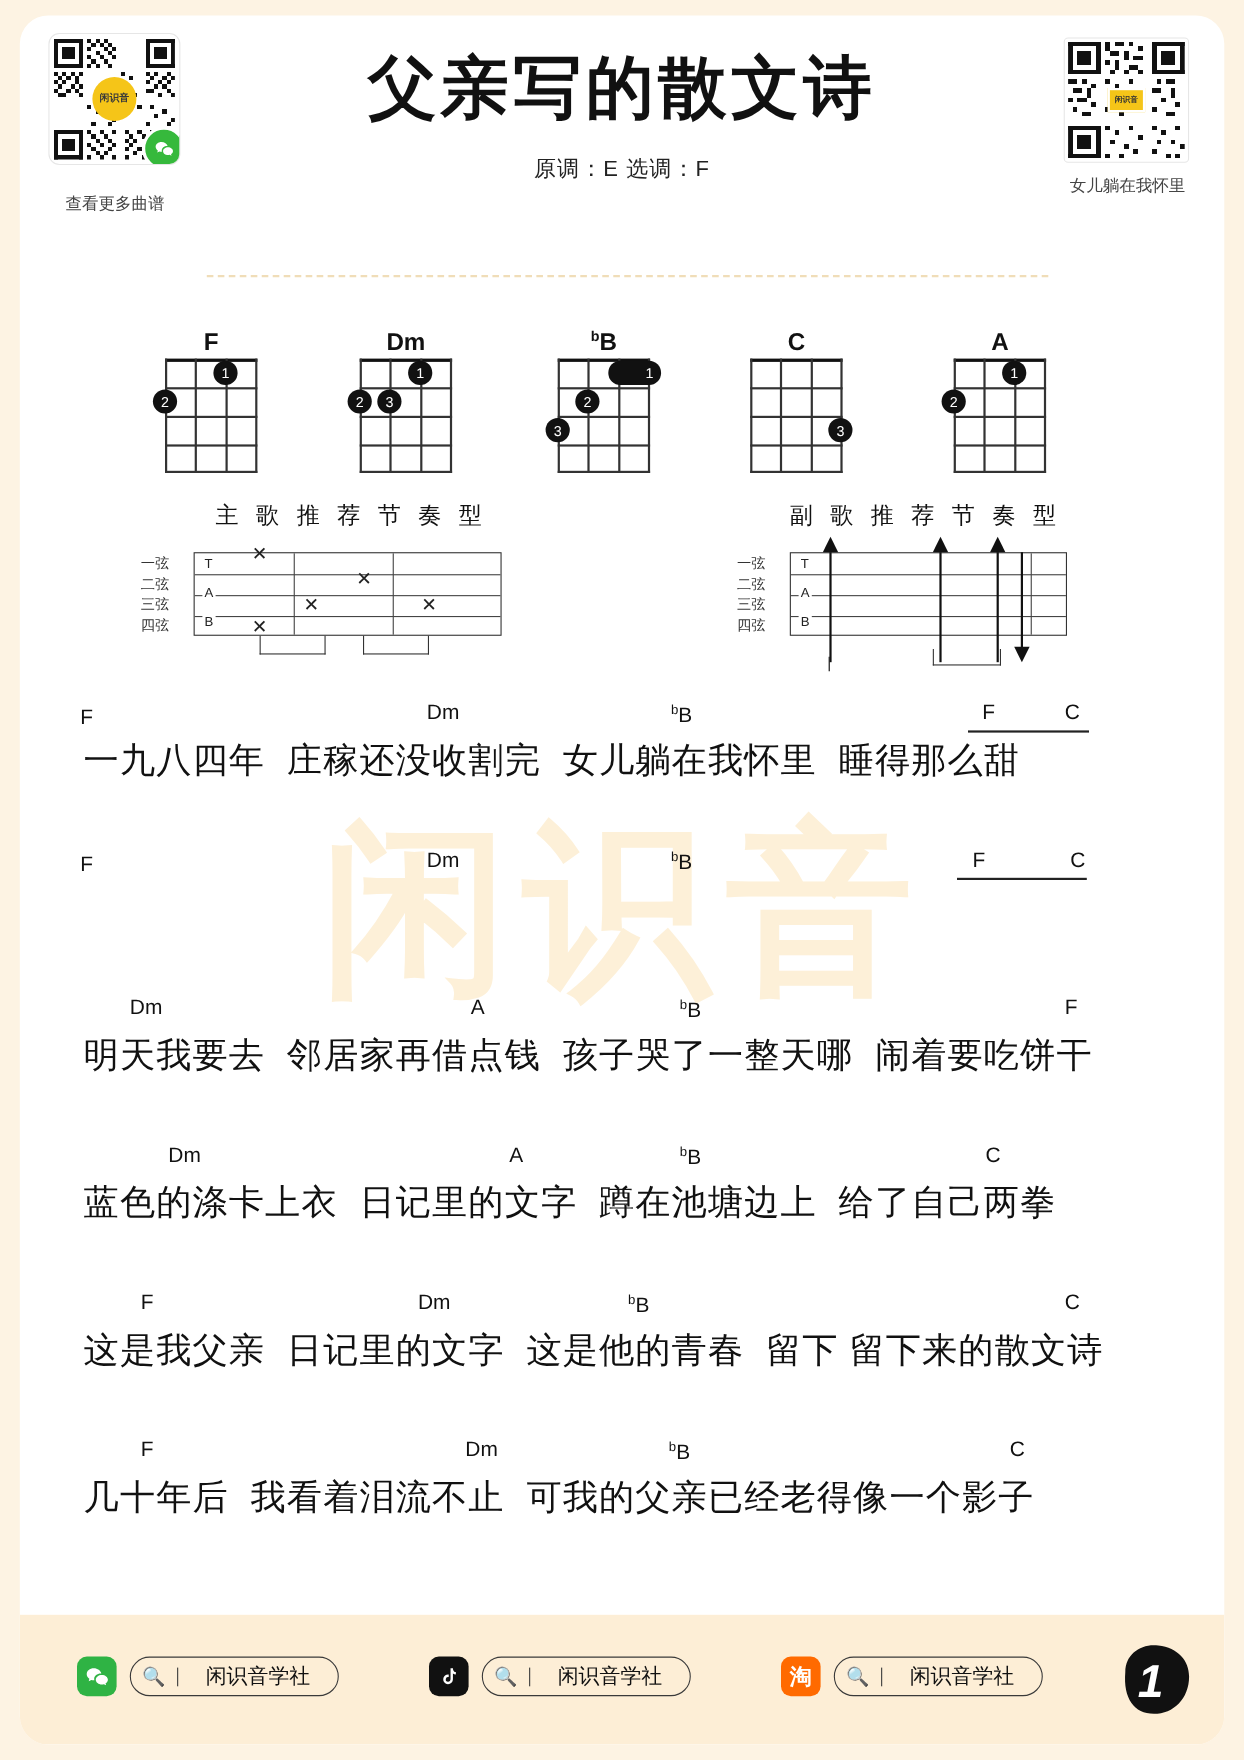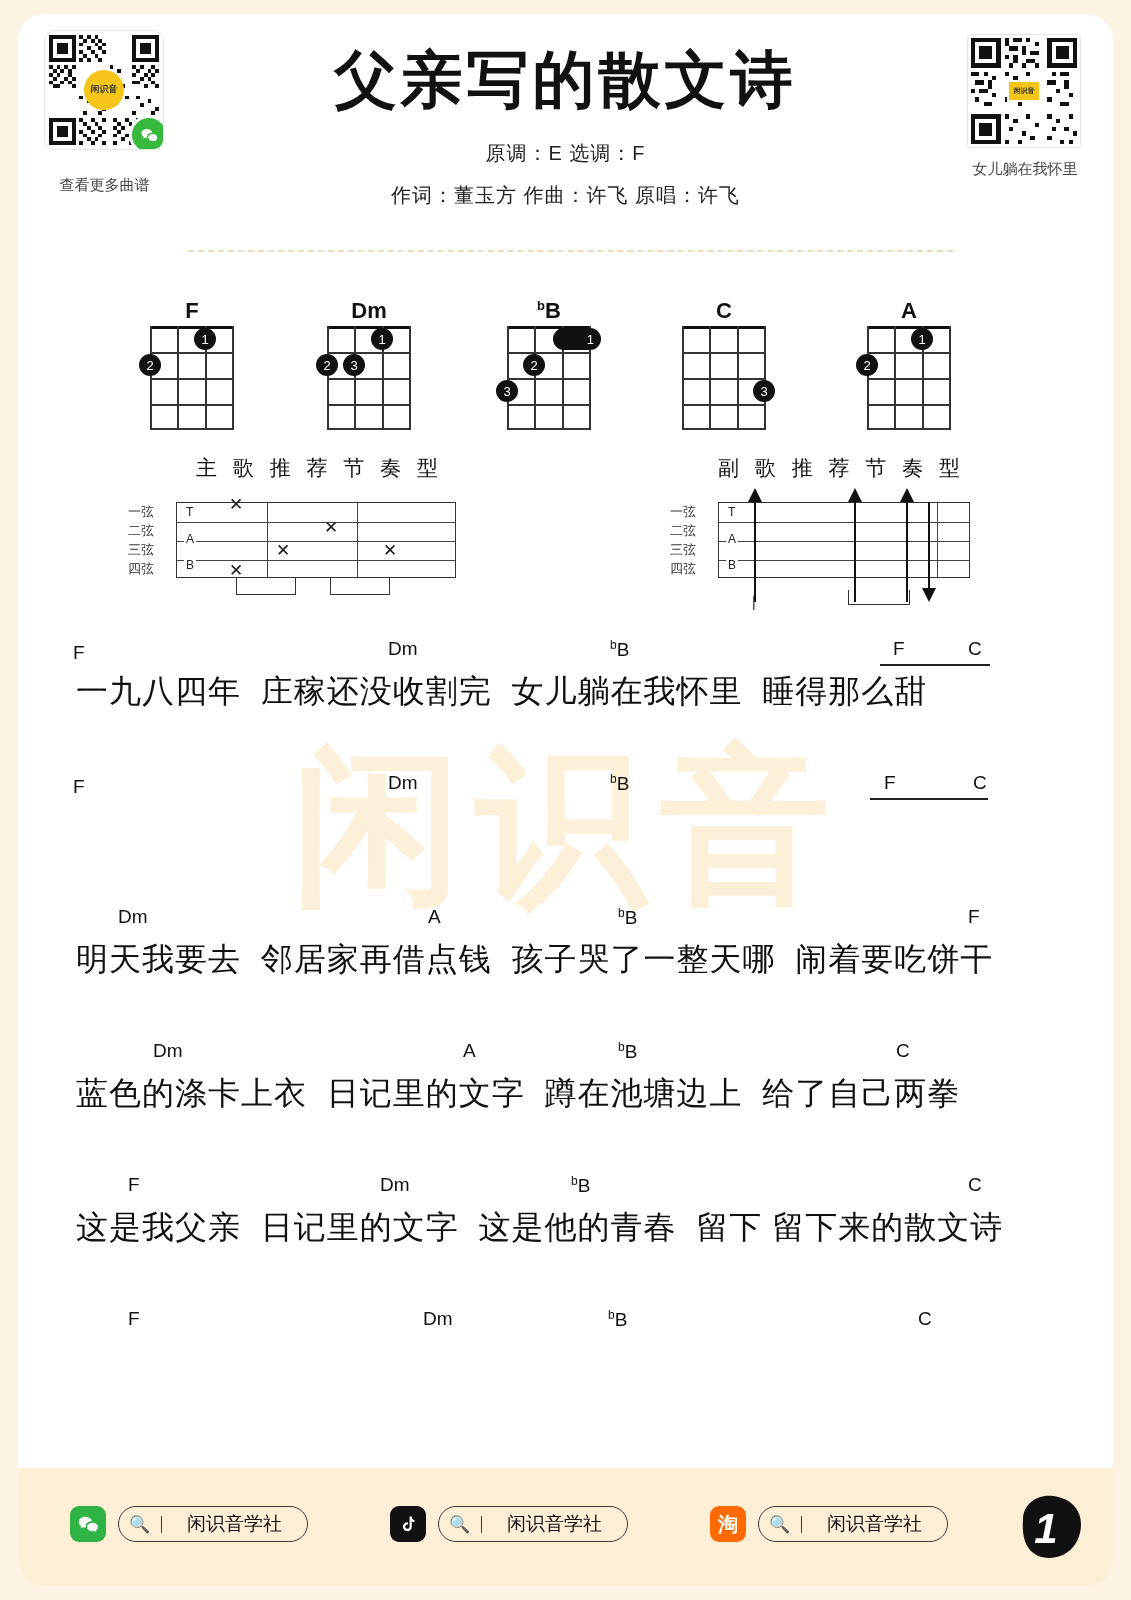--- a/index.html
+++ b/index.html
@@ -268,21 +268,20 @@
       <div class="wechat-dot">
         <svg width="18" height="18" viewBox="0 0 24 24" fill="#fff">
           <path d="M9 4C5 4 2 6.6 2 9.8c0 1.8 1 3.4 2.6 4.5L4 16.8l2.6-1.3c.8.2 1.6.3 2.4.3h.6c-.1-.4-.2-.9-.2-1.3 0-3 2.9-5.4 6.5-5.4h.6C15.8 6.3 12.8 4 9 4zm8 6.6c-3.3 0-6 2.1-6 4.7 0 2.6 2.7 4.7 6 4.7.7 0 1.4-.1 2-.3l2.2 1.1-.5-1.9c1.4-.9 2.3-2.2 2.3-3.6 0-2.6-2.7-4.7-6-4.7z"></path>
         </svg>
       </div>
     </div>
     <div class="cap-left">查看更多曲谱</div>
 
     <div class="title">父亲写的散文诗</div>
     <div class="subline1">原调：E  选调：F</div>
-    <div class="subline2">作词：董玉方  作曲：许飞  原唱：许飞</div>
 
     <div class="qr-right">
       <svg class="qrimg" viewBox="0 0 25 25" shape-rendering="crispEdges">
         <rect width="25" height="25" fill="#fff"></rect>
         <g fill="#111">
           <rect x="0" y="0" width="7" height="1"></rect>
             <rect x="0" y="6" width="7" height="1"></rect>
           <rect x="0" y="0" width="1" height="7"></rect>
             <rect x="6" y="0" width="1" height="7"></rect>
           <rect x="2" y="2" width="3" height="3"></rect>
@@ -558,20 +557,21 @@
       <div class="chordlabel" style="left:553px;top:4px;"><sup>b</sup><span>B</span></div>
       <div class="chordlabel" style="left:950px;top:4px;">C</div>
       <div class="lyricline">这是我父亲  日记里的文字  这是他的青春  留下 留下来的散文诗</div>
     </div>
 
     <div class="lrow">
       <div class="chordlabel" style="left:110px;top:4px;">F</div>
       <div class="chordlabel" style="left:405px;top:4px;">Dm</div>
       <div class="chordlabel" style="left:590px;top:4px;"><sup>b</sup><span>B</span></div>
       <div class="chordlabel" style="left:900px;top:4px;">C</div>
+      <div class="lyricline">几十年后  我看着泪流不止  可我的父亲已经老得像一个影子</div>
     </div>
   </div>
 
   <div class="footer">
 
     <div class="fitem" style="left:52px;">
       <div class="ficon" style="background:#2fb344;">
         <svg width="22" height="22" viewBox="0 0 24 24" fill="#fff">
           <path d="M9 4C5 4 2 6.6 2 9.8c0 1.8 1 3.4 2.6 4.5L4 16.8l2.6-1.3c.8.2 1.6.3 2.4.3h.6c-.1-.4-.2-.9-.2-1.3 0-3 2.9-5.4 6.5-5.4h.6C15.8 6.3 12.8 4 9 4zm8 6.6c-3.3 0-6 2.1-6 4.7 0 2.6 2.7 4.7 6 4.7.7 0 1.4-.1 2-.3l2.2 1.1-.5-1.9c1.4-.9 2.3-2.2 2.3-3.6 0-2.6-2.7-4.7-6-4.7z"></path>
         </svg>

